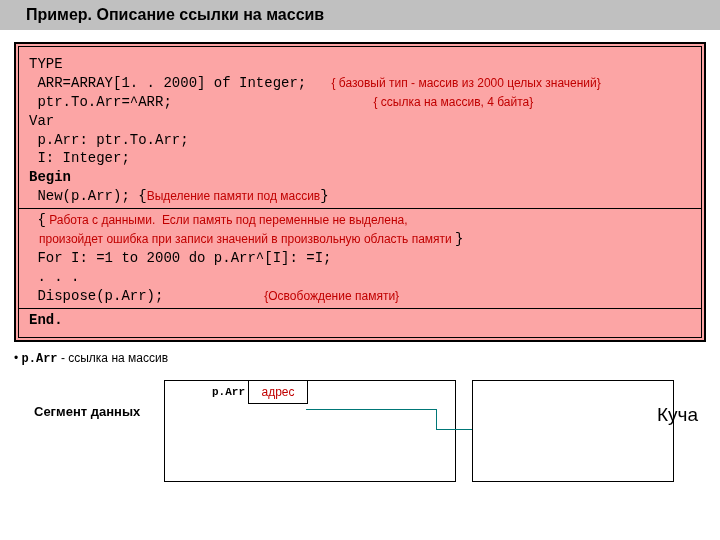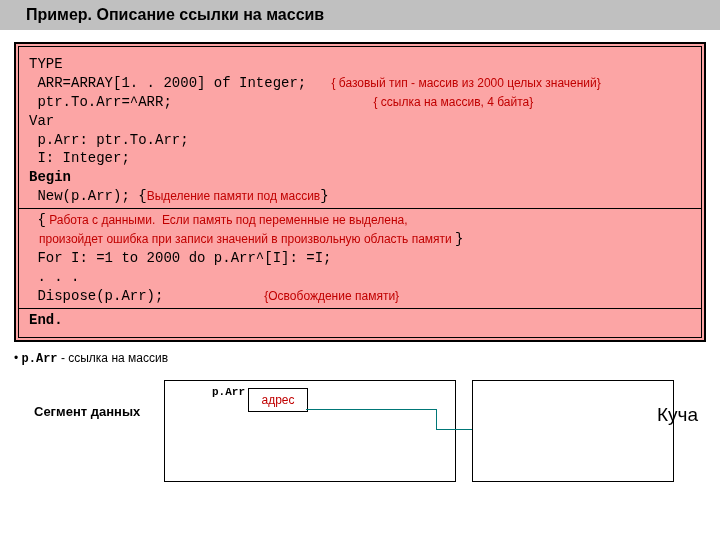--- a/index.html
+++ b/index.html
@@ -104,21 +104,21 @@
     position: absolute;
     left: 198px;
     top: 10px;
     font-family: "Courier New", monospace;
     font-weight: bold;
     font-size: 11px;
   }
   .addr-box {
     position: absolute;
     left: 234px;
-    top: 12px;
+    top: 4px;
     width: 58px;
     height: 22px;
     border: 1px solid #000;
     text-align: center;
     color: #c00000;
     font-size: 12px;
     line-height: 22px;
     background: #fff;
   }
   .line-seg {

